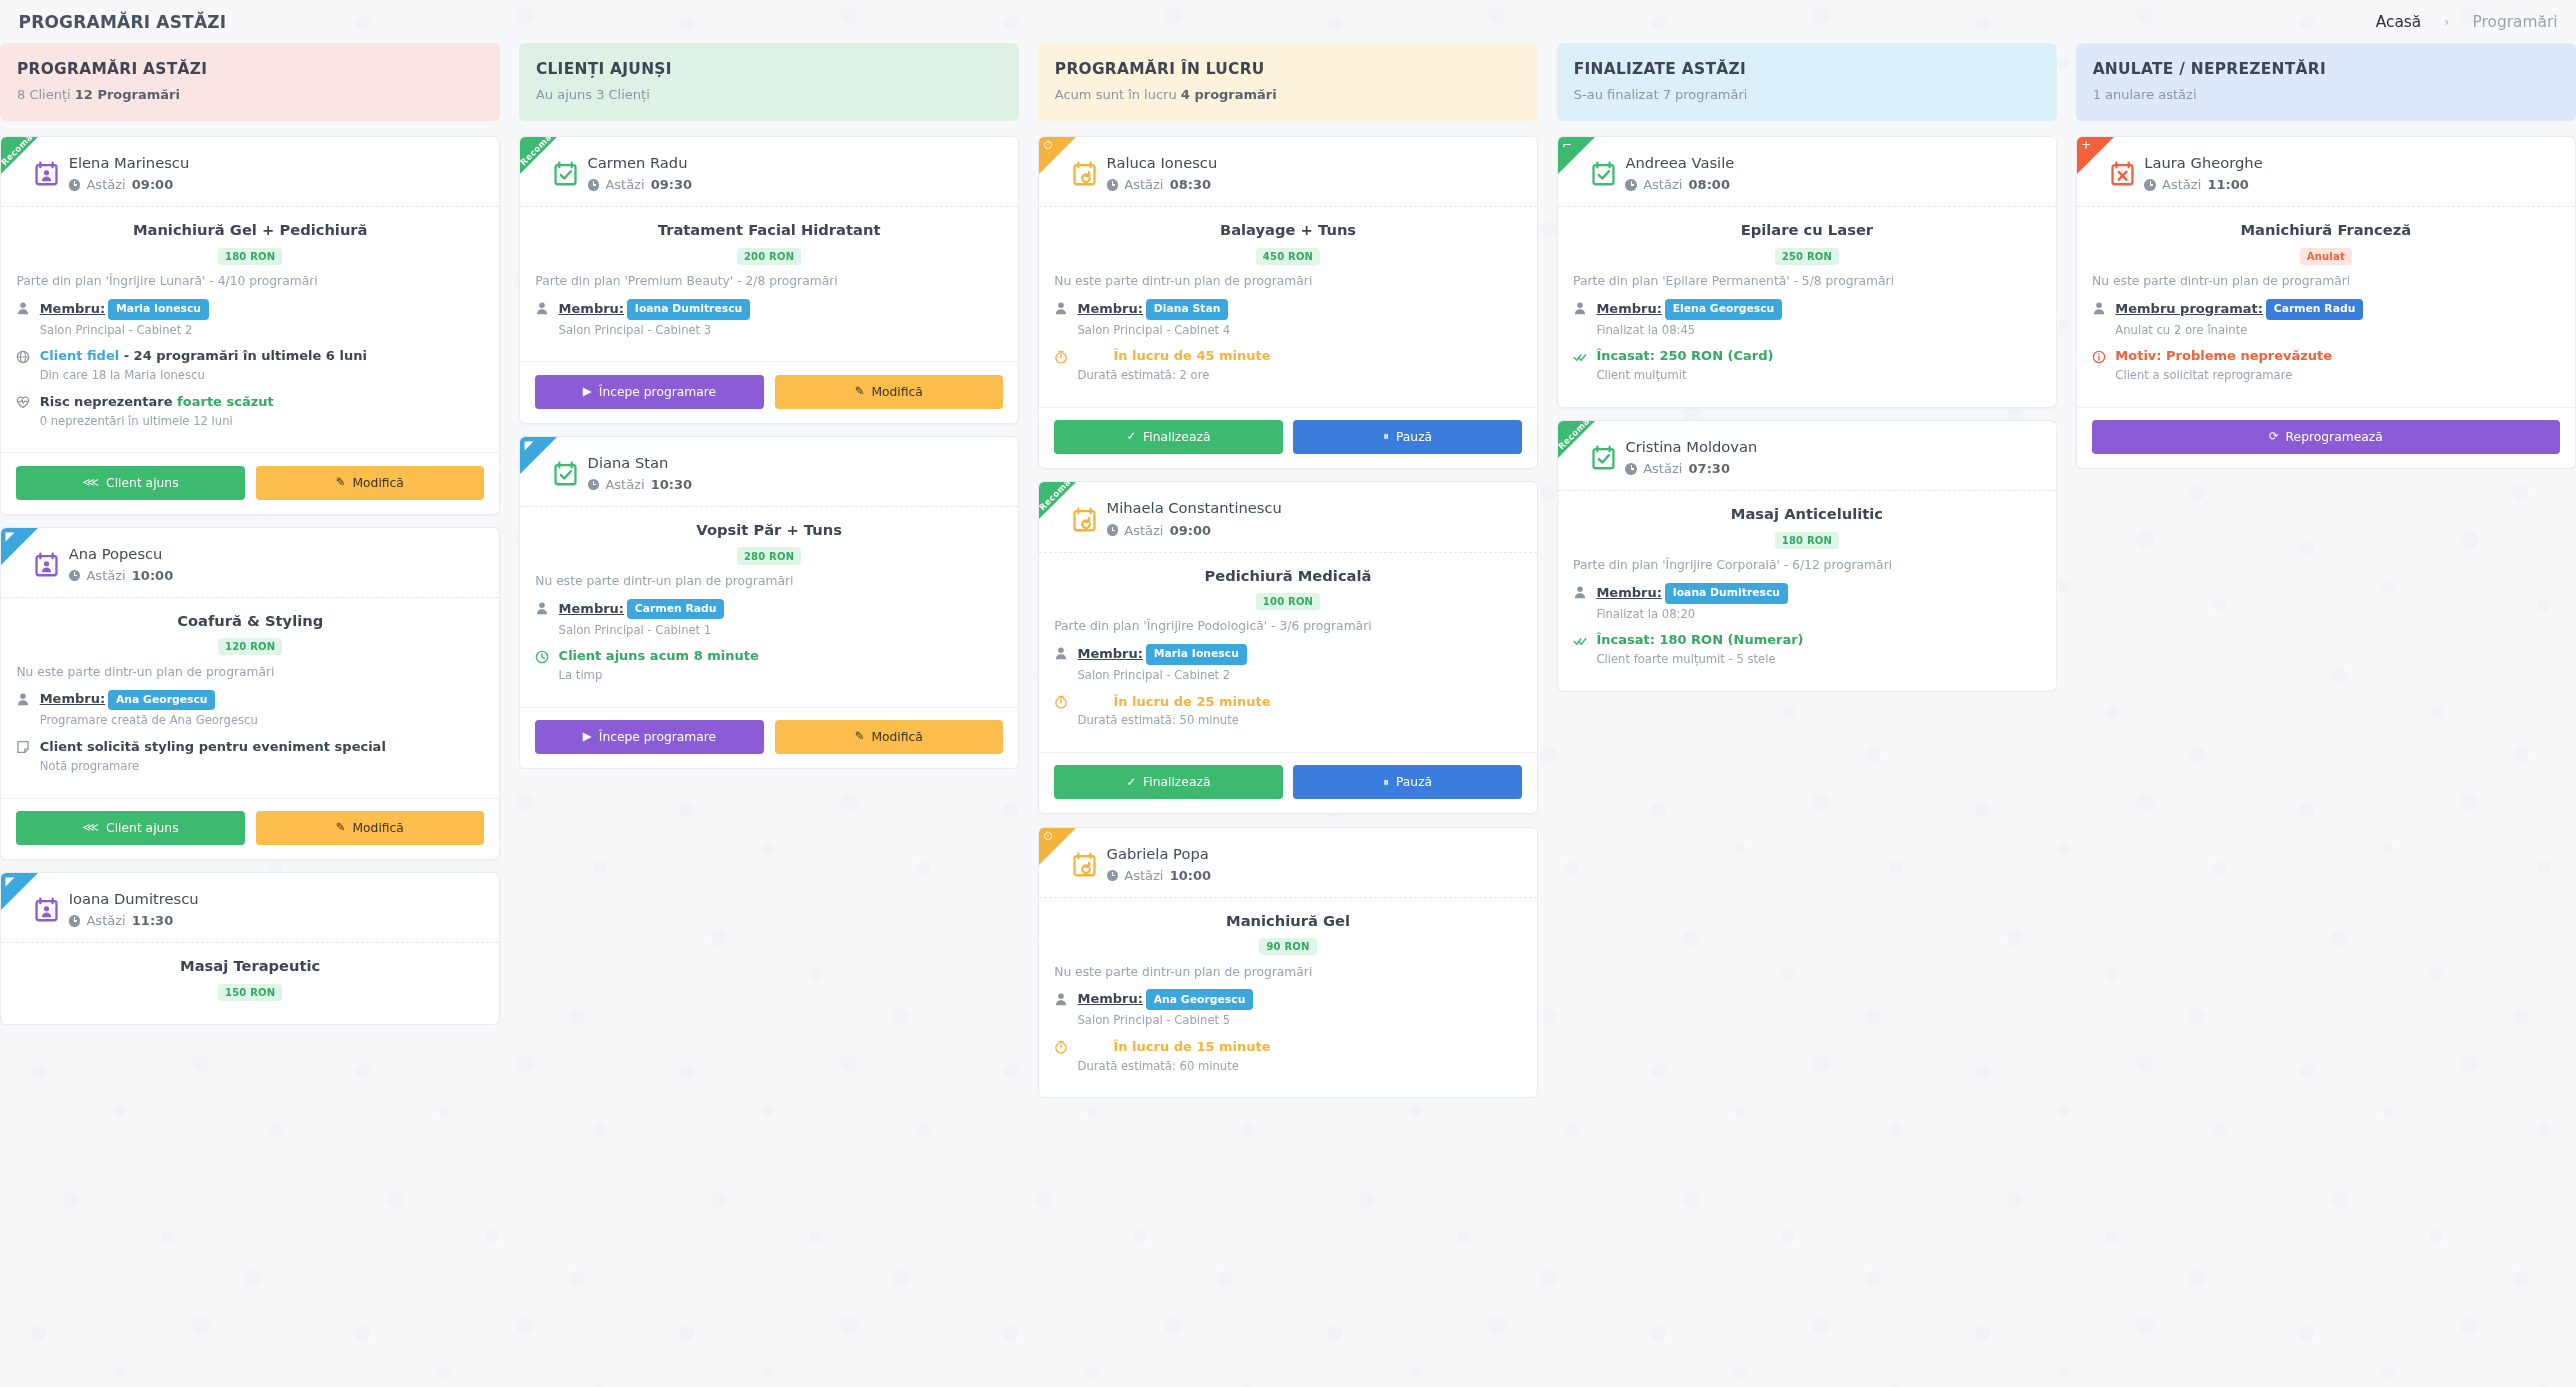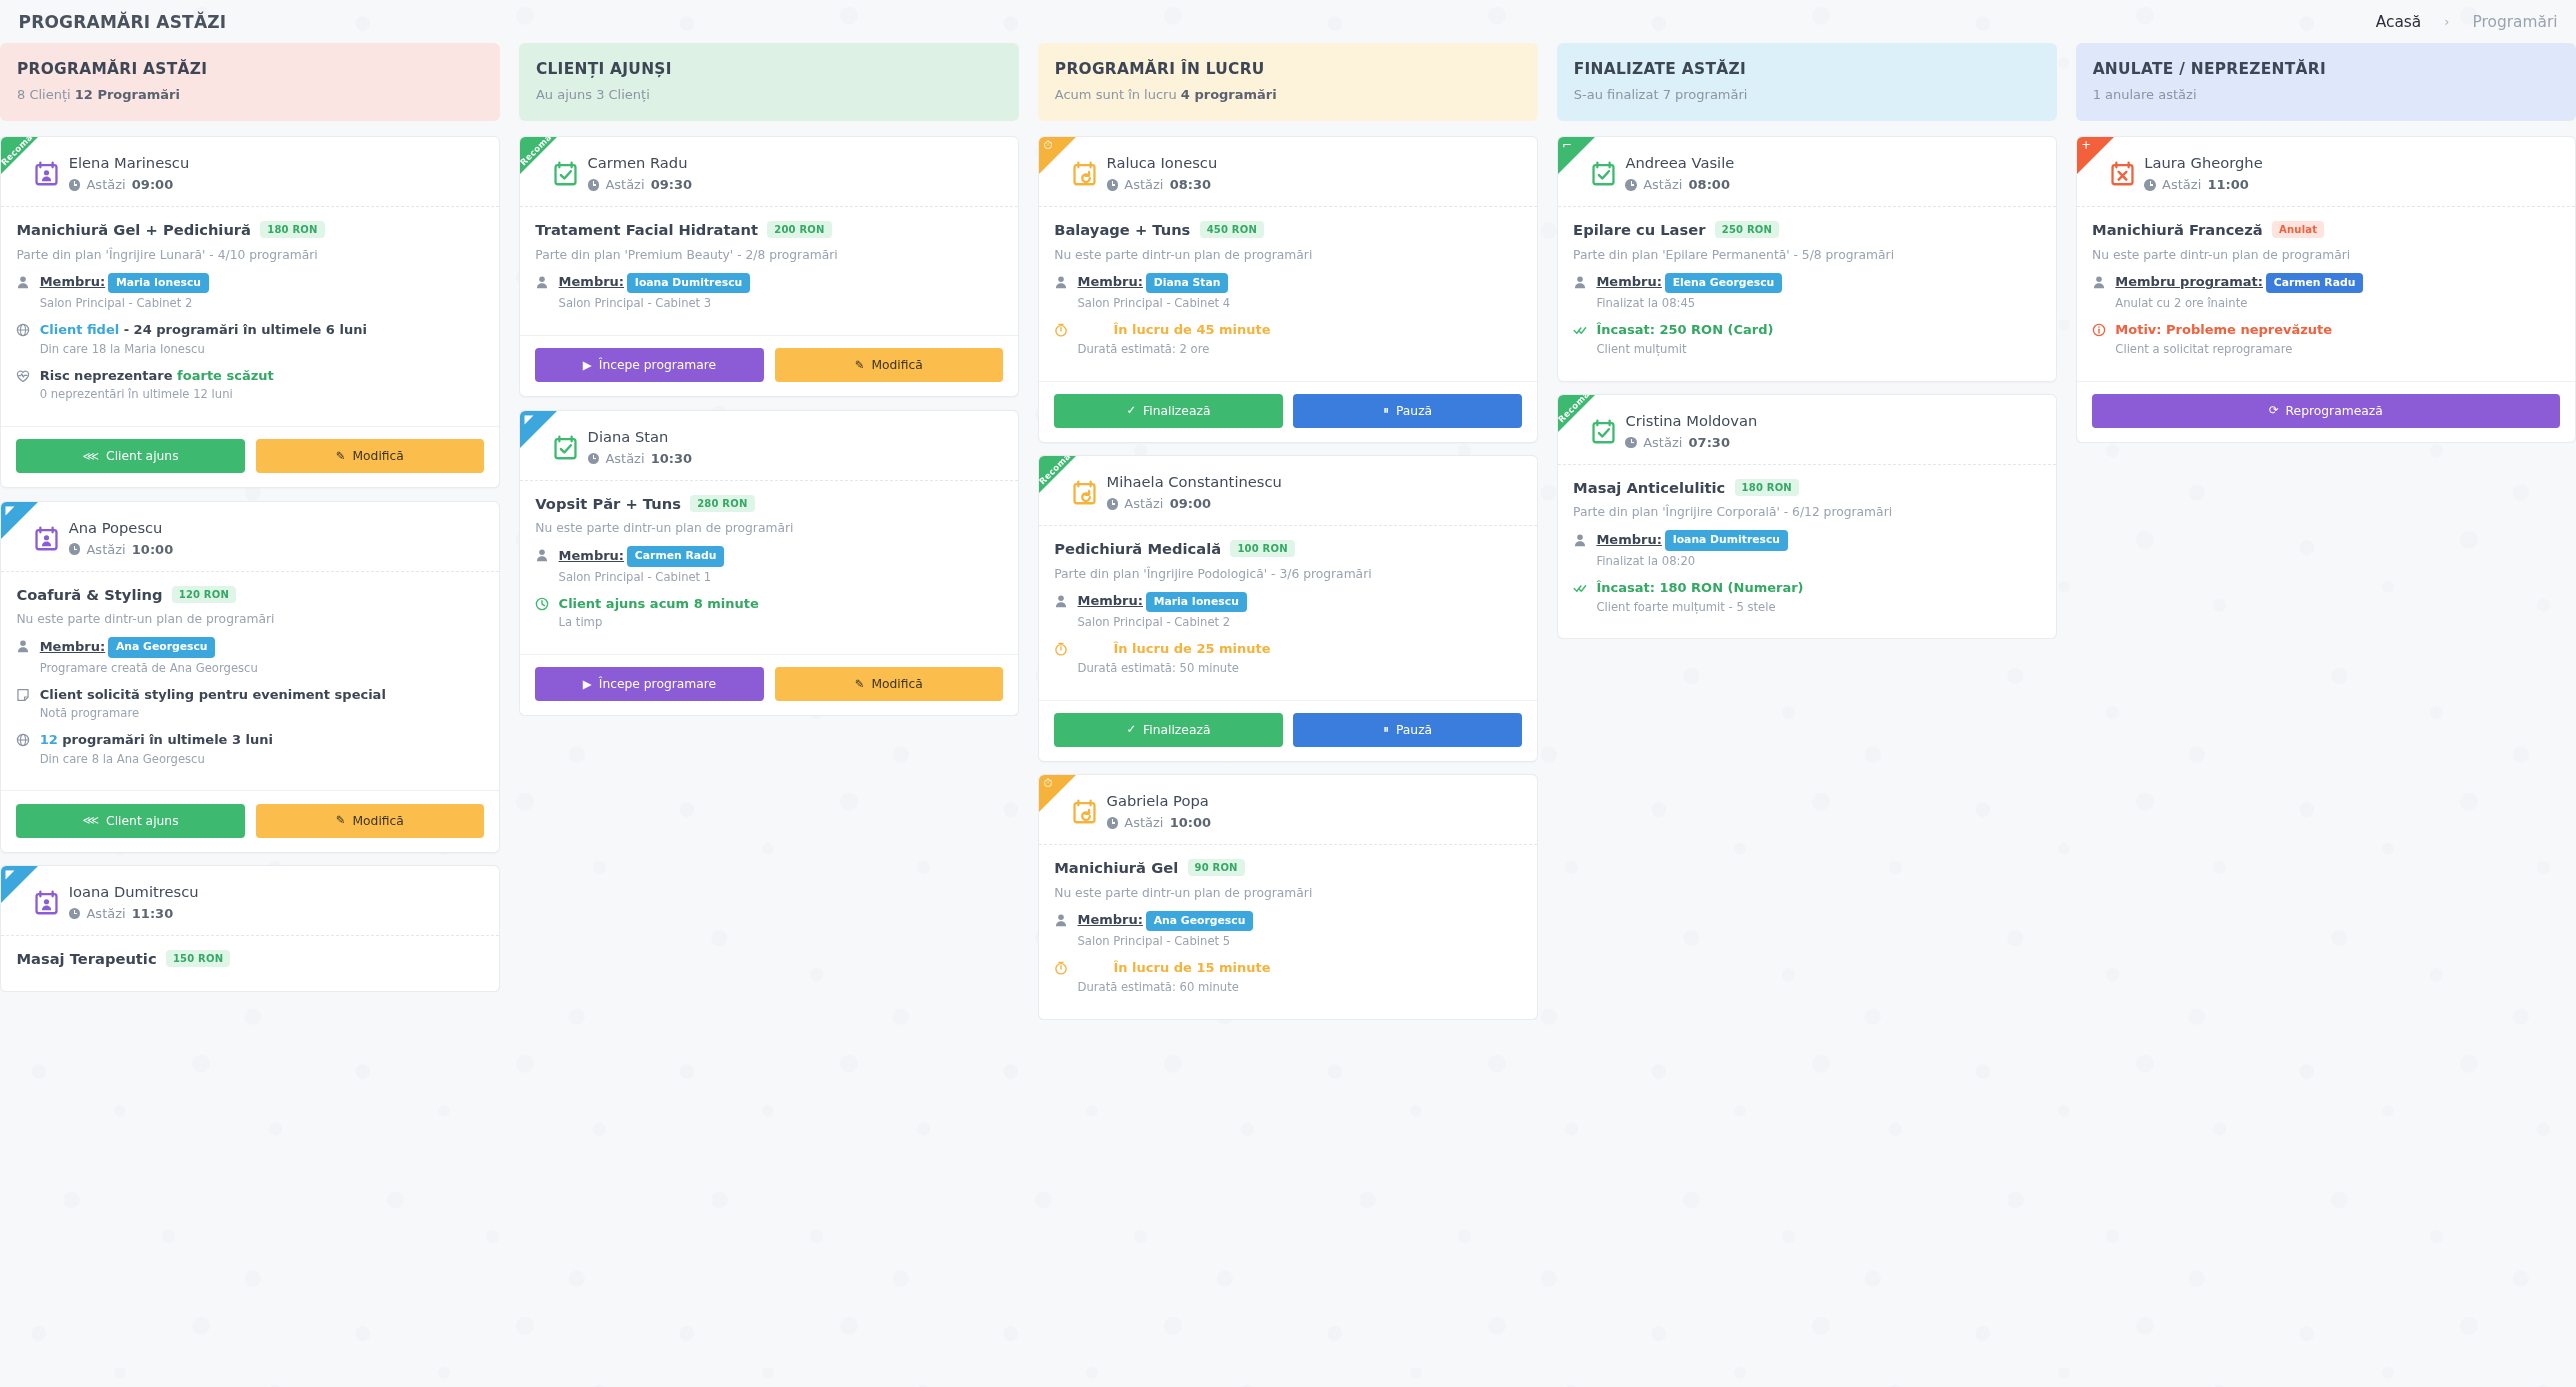--- a/index.html
+++ b/index.html
@@ -110,21 +110,21 @@
   .cal-icon { width: 23px; height: 25px; flex: 0 0 23px; margin-left: 18.5px; margin-top: 3.1px; }
   .who { padding-top: 1.5px; }
   .who .nm { font-size: 14.7px; color: #424b59; margin-bottom: 6.2px; }
   .who .tm { font-size: 13px; color: #8b95a3; display: flex; align-items: center; gap: 6.2px; }
   .who .tm b { color: #5d6672; font-weight: bold; }
   .clock { width: 11.6px; height: 11.6px; border-radius: 50%; background: #8b95a3; position: relative; display: inline-block; }
   .clock::after { content: ""; position: absolute; left: 5.4px; top: 2.3px; width: 1.2px; height: 3.9px; background: #fff; }
   .clock::before { content: ""; position: absolute; left: 5.4px; top: 5.4px; width: 3.1px; height: 1.2px; background: #fff; }
 
   .card-body { padding: 14px 15.4px 14px 15.4px; }
-  .svc { display: flex; align-items: center; gap: 9.3px; flex-wrap: wrap; margin-bottom: 9.3px; }
+  .svc { display: flex; align-items: center; gap: 9.3px; flex-wrap: wrap; margin-bottom: 9.3px; flex-direction: column; }
   .svc .nm { font-size: 14.7px; color: #3d4654; font-weight: bold; }
   .pill { font-size: 10px; font-weight: bold; padding: 3.1px 7px; border-radius: 3.9px; letter-spacing: 0.2px; }
   .pill-price { background: #dff5e7; color: #34a963; }
   .pill-cancel { background: #fde4de; color: #f2603c; }
   .plan { font-size: 12.3px; color: #9aa3b1; margin-bottom: 10.8px; }
 
   .row { display: flex; gap: 9.3px; margin-bottom: 3.1px; align-items: flex-start; }
   .row .ic { width: 14px; flex: 0 0 14px; margin-top: 2.3px; }
   .row .tx { flex: 1; }
   .row .main { font-size: 13px; color: #3d4654; font-weight: bold; line-height: 1.35; }
@@ -279,31 +279,20 @@
             <div class="row">
         <span class="ic"><svg viewBox="0 0 18 18" width="14" height="14">
                   <path d="M2.5 2.2h13v9.6l-4 4.2h-9z" fill="none" stroke="#8b95a3" stroke-width="1.6" stroke-linejoin="round"></path>
                   <path d="M15 11.6h-4v4.4" fill="none" stroke="#8b95a3" stroke-width="1.5" stroke-linejoin="round"></path>
                 </svg></span>
         <span class="tx">
           <span class="main"><span class="">Client solicită styling pentru eveniment special</span></span>
           <div class="sub">Notă programare</div>
         </span>
       </div>
-            <div class="row">
-        <span class="ic"><svg viewBox="0 0 18 18" width="14" height="14">
-                  <circle cx="9" cy="9" r="7.2" fill="none" stroke="#8b95a3" stroke-width="1.6"></circle>
-                  <ellipse cx="9" cy="9" rx="3.2" ry="7.2" fill="none" stroke="#8b95a3" stroke-width="1.4"></ellipse>
-                  <path d="M2 9h14" stroke="#8b95a3" stroke-width="1.4"></path>
-                </svg></span>
-        <span class="tx">
-          <span class="main"><span class="b">12</span><span> programări în ultimele 3 luni</span></span>
-          <div class="sub">Din care 8 la Ana Georgescu</div>
-        </span>
-      </div>
           </div>
           <div class="card-foot">
             <button class="btn btn-green ">
             <span class="gi">⋘</span>
             <span>Client ajuns</span>
          </button>
             <button class="btn btn-amber ">
             <span class="gi">✎</span>
             <span>Modifică</span>
          </button>

